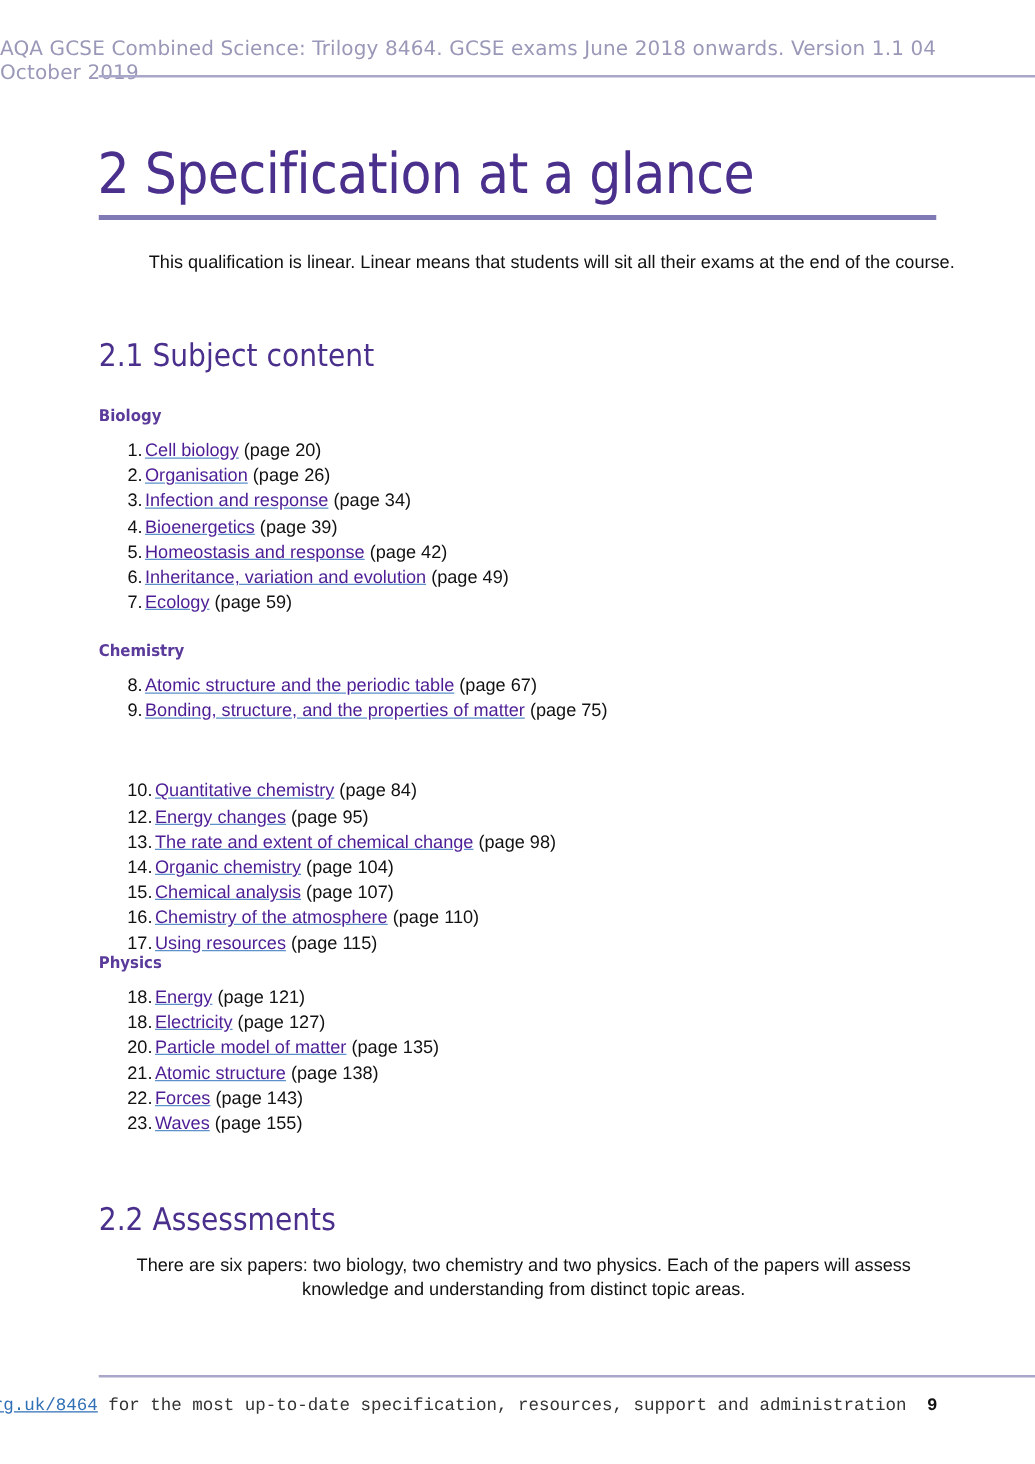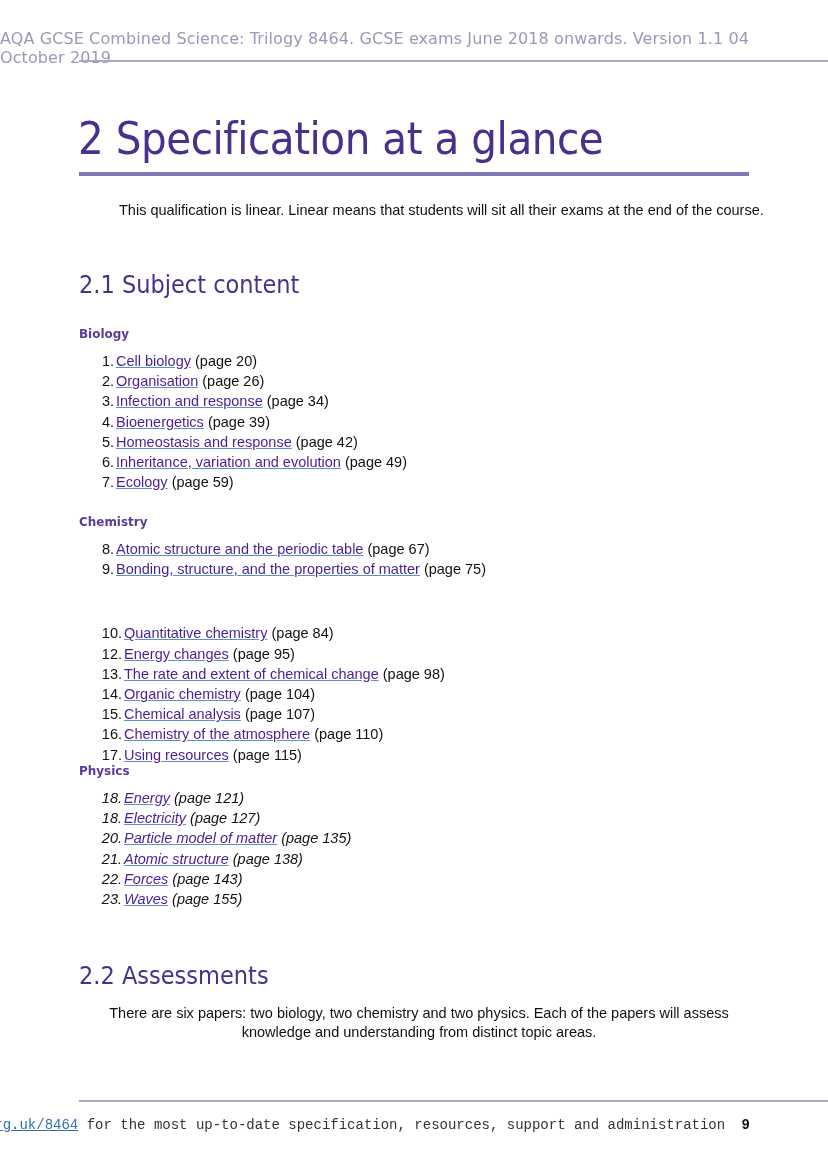--- a/index.html
+++ b/index.html
@@ -106,21 +106,21 @@
       <span class="num">16.</span>
       <span class="item-body"><a class="link">Chemistry of the atmosphere</a> <span class="page">(page 110)</span></span>
     </li>
   <li>
       <span class="num">17.</span>
       <span class="item-body"><a class="link">Using resources</a> <span class="page">(page 115)</span></span>
     </li>
 </ul>
 
 <h3 class="h3" style="top:763px;">Physics</h3>
-<ul class="list wide" style="top:788px; width:600px;font-style:italic;">
+<ul class="list wide" style="top:788px; width:600px;">
   <li>
       <span class="num">18.</span>
       <span class="item-body"><a class="link">Energy</a> <span class="page">(page 121)</span></span>
     </li>
   <li>
       <span class="num">18.</span>
       <span class="item-body"><a class="link">Electricity</a> <span class="page">(page 127)</span></span>
     </li>
   <li>
       <span class="num">20.</span>

